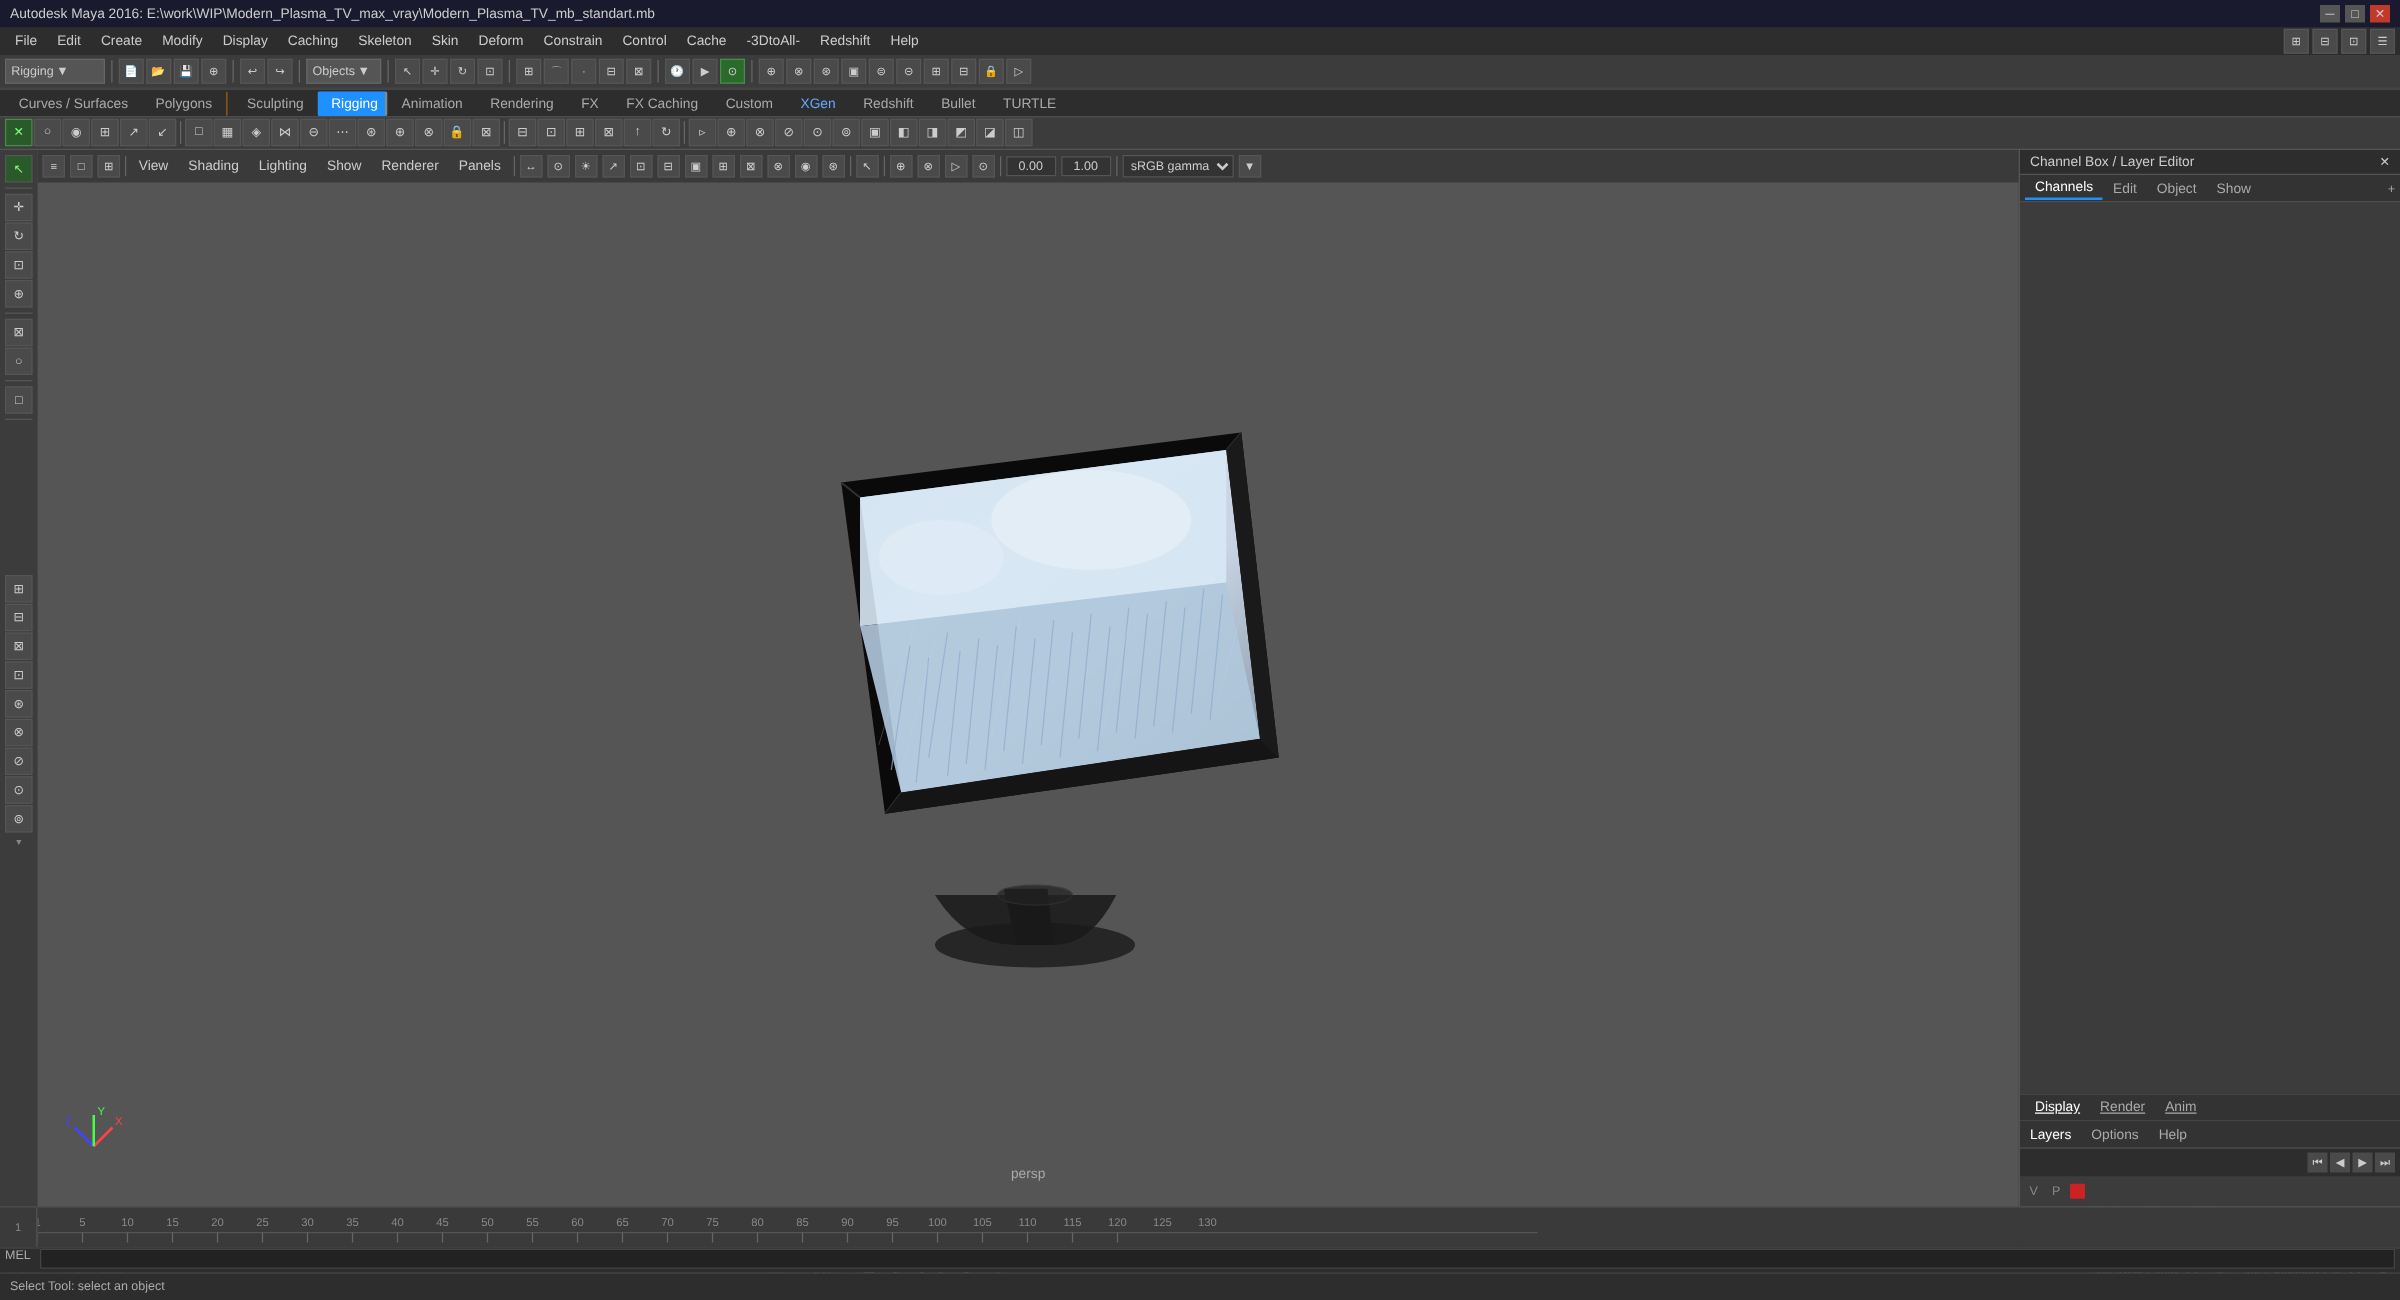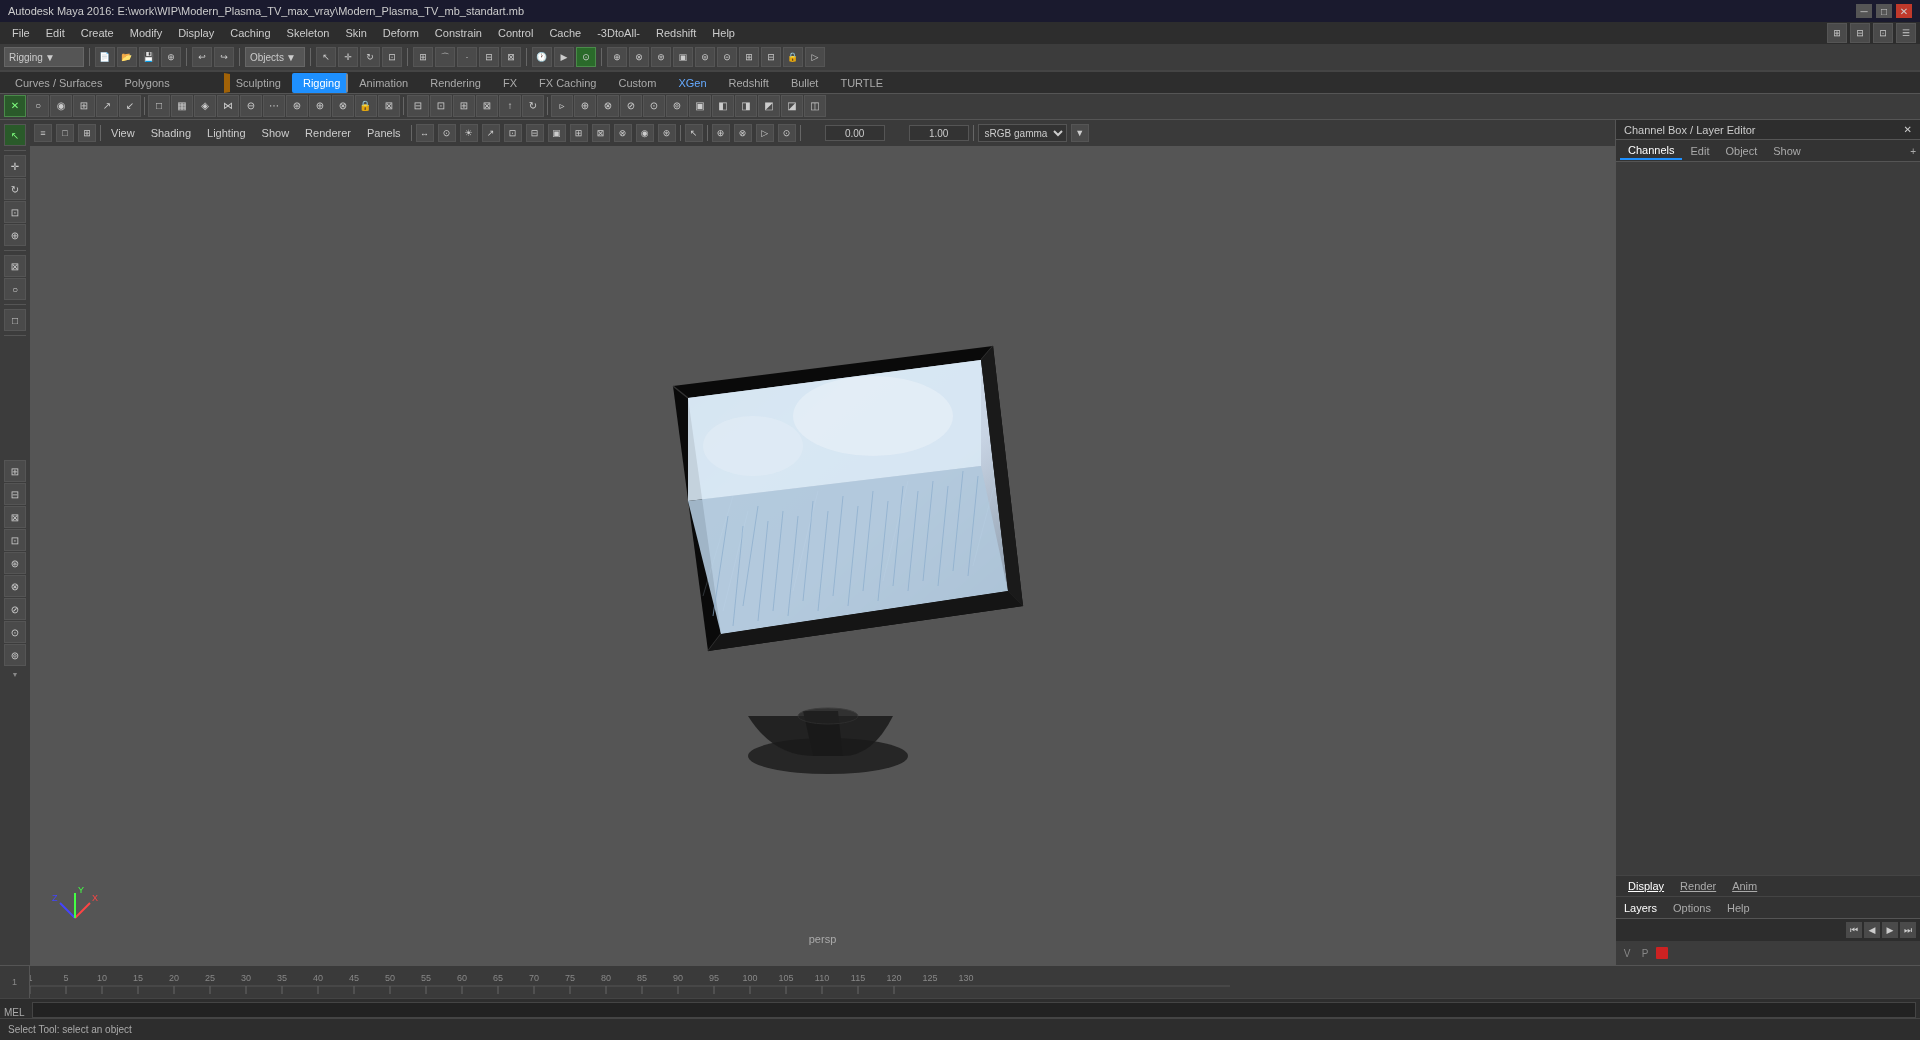--- a/index.html
+++ b/index.html
@@ -130,21 +130,21 @@
       border: 1px solid transparent;
       height: 20px;
       display: flex;
       align-items: center;
     }
     .tab-item.active {
       color: #ffffff;
       background: #1e90ff;
       border-radius: 2px;
     }
-    .tab-item.bracket-left { border-left: 6px solid #a16207; padding-left: 6px; margin-left: 43px; }
+    .tab-item.bracket-left { border-left: 1px solid #a16207; padding-left: 16px; }
     .tab-item.bracket-right { border-right: 2px solid #888; padding-right: 6px; }
 
     
     #toolbar2 {
       width: 100%;
       height: 28px;
       background: #3c3c3c;
       display: flex;
       align-items: center;
       padding: 0 4px;
@@ -235,28 +235,27 @@
       background: #4a4a4a;
       border: 1px solid #555;
       display: flex;
       align-items: center;
       justify-content: center;
       font-size: 9px;
       color: #ccc;
       cursor: pointer;
     }
     .vp-input {
-      width: 60px;
+      width: 40px;
       height: 16px;
       background: #333;
       border: 1px solid #555;
       color: #ccc;
       font-size: 10px;
       text-align: center;
-      margin-left: 20px;
     }
     .vp-dropdown {
       background: #333;
       border: 1px solid #555;
       color: #ccc;
       font-size: 10px;
       height: 18px;
       padding: 0 2px;
     }
 
@@ -473,21 +472,21 @@
 
     
     #cmd-bar {
       position: absolute;
       left: 0;
       bottom: 22px;
       right: 0;
       height: 20px;
       background: #2d2d2d;
       display: flex;
-      align-items: flex-end;
+      align-items: flex-start;
       padding: 0 4px;
       gap: 0;
       border-top: 1px solid #444;
     }
     #cmd-label {
       width: 28px;
       color: #aaa;
       font-size: 10px;
     }
     #cmd-input {

